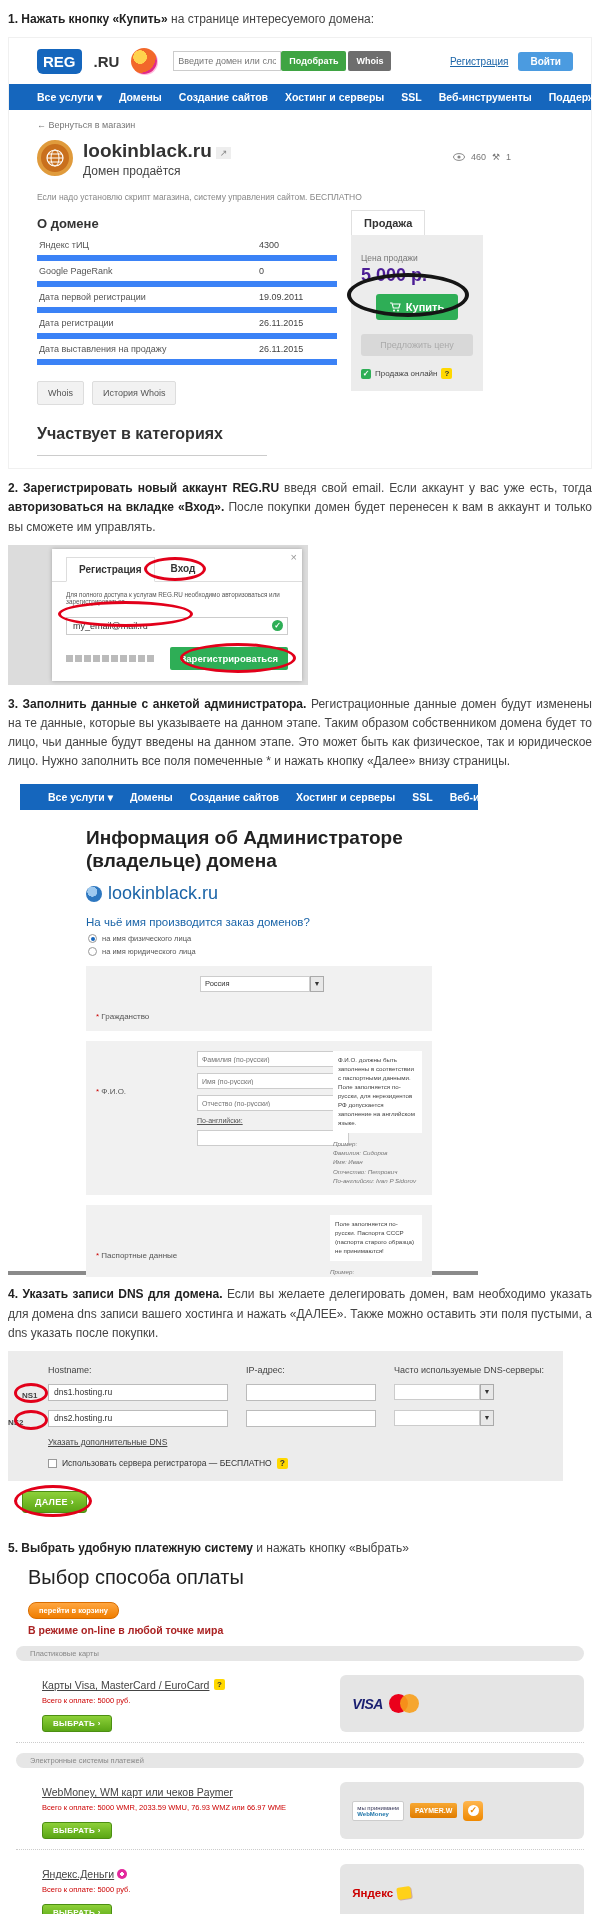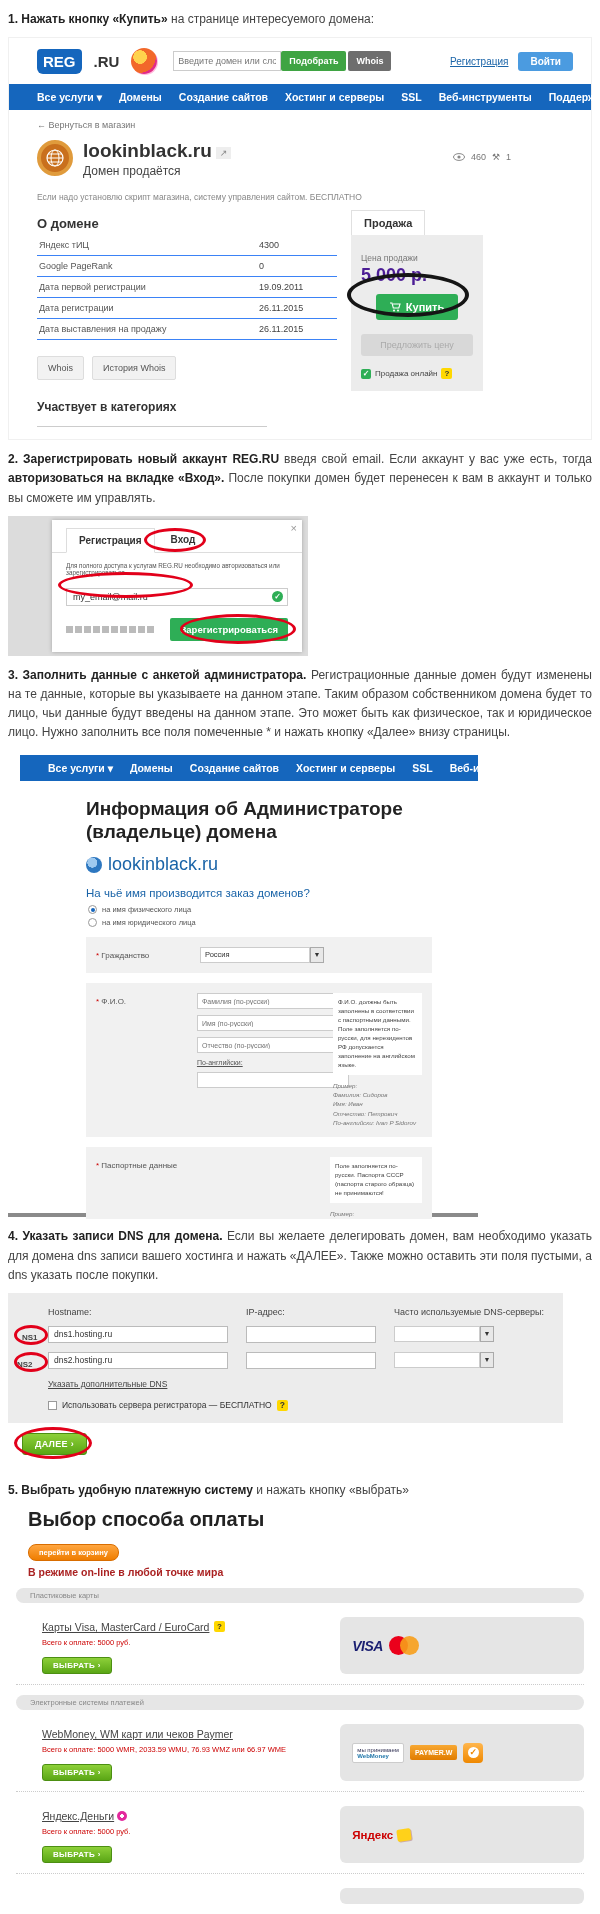--- a/index.html
+++ b/index.html
@@ -52,25 +52,25 @@
       border:4px solid #e09b3c; display:flex; align-items:center; justify-content:center; }
   .dom-name { font-size:19px; font-weight:bold; color:#333; }
   .ext-ico { display:inline-block; background:#eee; color:#888; font-size:9px; padding:1px 4px; margin-left:4px; vertical-align:middle; }
   .dom-status { font-size:12px; color:#444; margin-top:2px; }
   .dom-stats { position:absolute; right:80px; top:42px; font-size:9px; color:#777; display:flex; gap:6px; align-items:center; }
   .s1-note { font-size:8.5px; color:#888; margin:14px 0 8px 0; }
   .s1-cols { display:flex; gap:14px; }
   .s1-left { width:300px; }
   .about-title { font-size:13px; font-weight:bold; margin:6px 0 4px 0; }
   .about-table { width:100%; border-collapse:collapse; }
-  .about-table td { border-bottom:1px solid #3b82f6; font-size:9px; color:#555; padding:5px 2px; }
+  .about-table td { border-bottom:6px solid #3b82f6; font-size:9px; color:#555; padding:5px 2px; }
   .about-table td.v { width:80px; color:#444; }
   .whois-row { margin-top:16px; display:flex; gap:8px; }
   .btn-gray { background:#f2f2f2; border:1px solid #ddd; color:#555; font-size:9px; padding:6px 10px; border-radius:2px; }
-  .cats { font-size:12px; font-weight:bold; margin-top:20px; border-bottom:1px solid #ccc; padding-bottom:12px; width:230px; }
+  .cats { font-size:16px; font-weight:bold; margin-top:20px; border-bottom:1px solid #ccc; padding-bottom:12px; width:230px; }
   .sale-panel { width:132px; position:relative; }
   .sale-tab { display:inline-block; background:#fff; border:1px solid #e0e0e0; border-bottom:none;
       font-size:11px; font-weight:bold; padding:6px 12px; }
   .sale-box { background:#ececec; padding:12px 10px; position:relative; }
   .sale-price-label { font-size:8.5px; color:#777; margin-top:6px; }
   .sale-price { font-size:18px; font-weight:bold; color:#4c1d95; margin:2px 0 8px 0; }
   .btn-buy { background:#2eae56; color:#fff; border:none; font-size:11px; font-weight:bold;
       padding:7px 14px; border-radius:3px; display:flex; align-items:center; gap:5px; margin:0 auto; }
   .btn-offer { background:#d8d8d8; color:#aaa; border:none; font-size:9px; padding:6px 8px; border-radius:3px; width:100%; margin-top:14px; }
   .sale-online { display:flex; align-items:center; gap:4px; margin-top:12px; font-size:8px; color:#444; }
@@ -101,21 +101,21 @@
   .s3-title { font-size:19px; font-weight:bold; color:#222; margin:16px 0 10px 78px; width:340px; line-height:1.25; }
   .s3-domain { margin-left:78px; display:flex; align-items:center; gap:6px; }
   .globe-blue { width:16px; height:16px; border-radius:50%; background:radial-gradient(circle at 40% 35%, #9ec9ef 0 35%, #2d77c0 36%); }
   .s3-domain span { color:#1a64a8; font-size:18px; }
   .s3-q { margin:12px 0 6px 78px; color:#1a64a8; font-size:11.5px; }
   .radio-row { margin-left:80px; display:flex; align-items:center; gap:5px; margin-top:4px; }
   .radio { width:9px; height:9px; border:1px solid #999; border-radius:50%; background:#fff; position:relative; }
   .radio.checked::after { content:""; position:absolute; left:2px; top:2px; width:4px; height:4px; background:#1566bd; border-radius:50%; }
   .radio-row span { font-size:7.5px; color:#555; }
   .formbox { margin:10px 0 0 78px; width:346px; background:#f1f1f1; padding:10px 10px; display:flex; gap:8px; position:relative; }
-  .fb-label { width:96px; font-size:8px; color:#555; padding-top:4px; }
+  .fb-label { width:96px; font-size:8px; color:#555; padding-top:4px;margin-top:32px; }
   .fb-label .req { color:#c00; }
   .fb-fields { width:128px; display:flex; flex-direction:column; gap:6px; }
   .fb-fields input { height:16px; border:1px solid #ccc; font-size:7px; padding:0 4px; color:#999; background:#fff; width:152px; }
   .eng-label { font-size:7px; color:#555; text-decoration:underline; }
   .selbox { display:flex; }
   .selbox .val { width:110px; height:16px; border:1px solid #ccc; background:#fff; font-size:7.5px; color:#333; padding:2px 4px; }
   .selbox .arr { width:14px; height:16px; border:1px solid #aaa; background:#e8e8e8; font-size:7px; text-align:center; line-height:14px; color:#333; }
   .fb-help { margin-left:auto; width:92px; }
   .help-white { background:#fff; font-size:6.2px; color:#444; padding:5px; line-height:1.45; }
   .example { font-size:6.2px; color:#777; font-style:italic; margin-top:6px; line-height:1.5; }
@@ -132,21 +132,21 @@
   .dns-grid input { height:17px; border:1px solid #bbb; font-size:8.5px; padding:0 5px; color:#333; background:#fff; width:100%; }
   .ns-label { position:absolute; font-size:8px; font-weight:bold; color:#444; }
   .dns-link { font-size:8.5px; color:#444; text-decoration:underline; margin-top:10px; display:inline-block; }
   .dns-chk-row { display:flex; align-items:center; gap:5px; margin-top:9px; }
   .cb { width:9px; height:9px; border:1px solid #999; background:#fff; }
   .dns-chk-row span { font-size:8.5px; color:#333; }
   .btn-next { margin:10px 0 0 14px; position:relative; display:inline-block; }
 
   
   .shot5 { margin:8px 8px 0 8px; }
-  .s5-title { font-size:20px; font-weight:bold; color:#222; margin:8px 0 10px 20px; }
+  .s5-title { font-size:20px; font-weight:normal; color:#222; margin:8px 0 10px 20px; }
   .btn-cart { display:inline-block; margin-left:20px; background:linear-gradient(#ffa640,#ef7d00); color:#fff;
       font-size:7.5px; font-weight:bold; padding:3px 10px; border-radius:8px; border:1px solid #d96d00; }
   .s5-online { margin:5px 0 10px 20px; color:#a22; font-size:10.5px; font-weight:bold; }
   .pay-sec { background:#e6e6e6; border-radius:8px; font-size:7.5px; color:#888; padding:3px 14px; margin:10px 8px 0 8px; }
   .pay-row { display:flex; margin:8px 8px 0 8px; padding:6px 0 10px 26px; border-bottom:1px dotted #ccc; }
   .pay-left { width:300px; }
   .pay-link { font-size:10.5px; color:#444; text-decoration:underline; }
   .pay-amt { font-size:7.5px; color:#c00; margin:3px 0 7px 0; }
   .pay-logos { width:245px; background:#e5e5e5; border-radius:6px; display:flex; align-items:center; gap:6px; padding:8px 12px; }
   .visa { color:#1a1f71; font-weight:bold; font-style:italic; font-size:14px; letter-spacing:-.5px; }
@@ -404,21 +404,21 @@
             <span class="arr">▼</span>
           </span>
         <input value="dns2.hosting.ru" style="">
         <input style="">
         <span class="selbox">
             <span class="val" style="width:86px;"></span>
             <span class="arr">▼</span>
           </span>
       </div>
       <span class="ns-label" style="left:14px; top:40px;">NS1</span>
-      <span class="ns-label" style="left:9px; top:67px;">NS2</span>
+      <span class="ns-label" style="left:0; top:67px;">NS2</span>
       <div class="red-oval" style="left:6px;top:32px;width:34px;height:20px;"></div>
       <div class="red-oval" style="left:6px;top:59px;width:34px;height:20px;"></div>
       <a class="dns-link">Указать дополнительные DNS</a>
       <div class="dns-chk-row">
         <span class="cb"></span>
         <span>Использовать сервера регистратора — БЕСПЛАТНО</span>
         <span class="qmark">?</span>
       </div>
     </div>
     <span class="btn-next">

